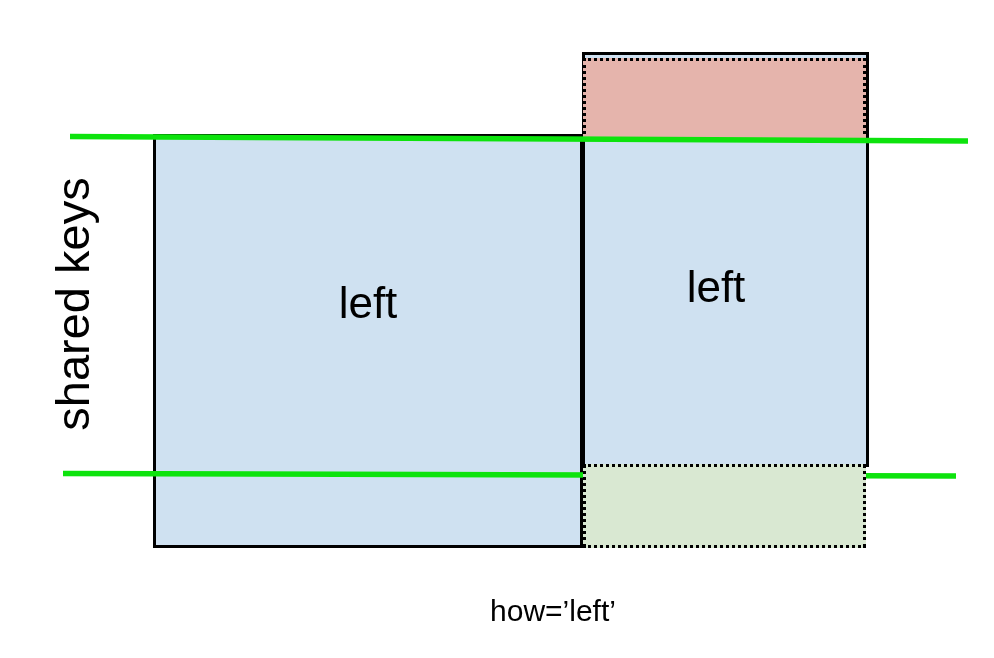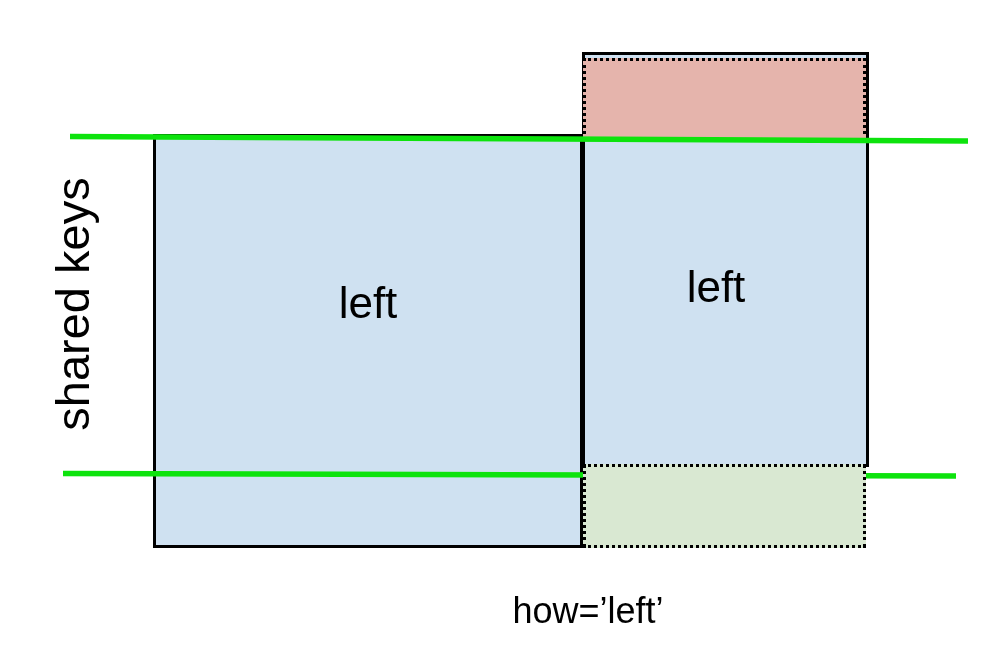--- a/index.html
+++ b/index.html
@@ -87,27 +87,26 @@
     line-height: 1;
     color: #000000;
     transform: translate(-50%, -50%) rotate(-90deg);
     white-space: nowrap;
     z-index: 5;
   }
   .caption {
     position: absolute;
     left: 553px;
     top: 611px;
-    font-size: 36px;
+    font-size: 30px;
     line-height: 1;
     color: #000000;
     transform: translate(-50%, -50%);
     white-space: nowrap;
     z-index: 5;
-    margin-left: 35px;
   }
 </style>
 </head>
 <body>
 
 <div class="canvas">
 
   <div class="rect left-table"></div>
 
   <div class="rect right-table"></div>

